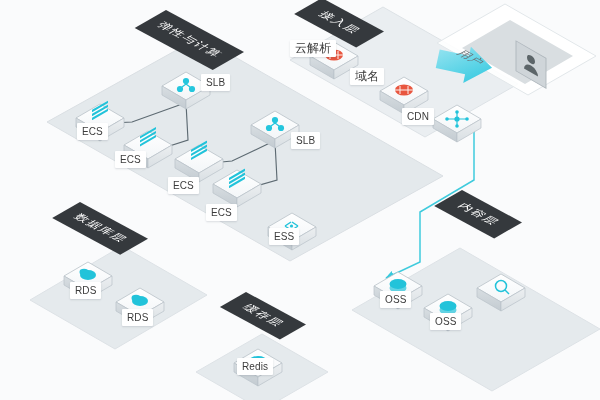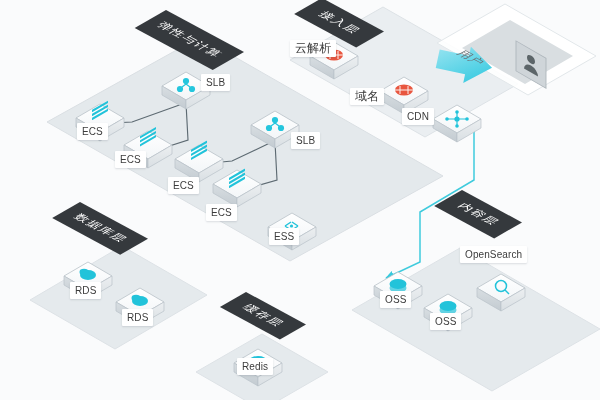--- a/index.html
+++ b/index.html
@@ -329,22 +329,21 @@
   <div class="lbl" style="left:291px; top:132px;">SLB</div>
   <div class="lbl" style="left:77px; top:123px;">ECS</div>
   <div class="lbl" style="left:115px; top:151px;">ECS</div>
   <div class="lbl" style="left:168px; top:177px;">ECS</div>
   <div class="lbl" style="left:206px; top:204px;">ECS</div>
   <div class="lbl" style="left:269px; top:228px;">ESS</div>
   <div class="lbl" style="left:70px; top:282px;">RDS</div>
   <div class="lbl" style="left:122px; top:309px;">RDS</div>
   <div class="lbl" style="left:237px; top:358px;">Redis</div>
   <div class="lbl cn" style="left:290px; top:40px;">云解析</div>
-  <div class="lbl cn" style="left:350px; top:88px;">域名</div>
+  <div class="lbl cn" style="left:350px; top:68px;">域名</div>
   <div class="lbl" style="left:402px; top:108px;">CDN</div>
   <div class="lbl" style="left:380px; top:291px;">OSS</div>
   <div class="lbl" style="left:430px; top:313px;">OSS</div>
-  <div class="lbl" style="left:460px; top:246px;">OpenSearch</div>
 
   <div style="position:absolute; left:466px; top:48px; font-size:11px; color:#6a7378;
               transform: matrix(1,0.54,-0.87,0.5,0,0); transform-origin:0 0;">用户</div>
 
 </div>
 
 </body></html>

